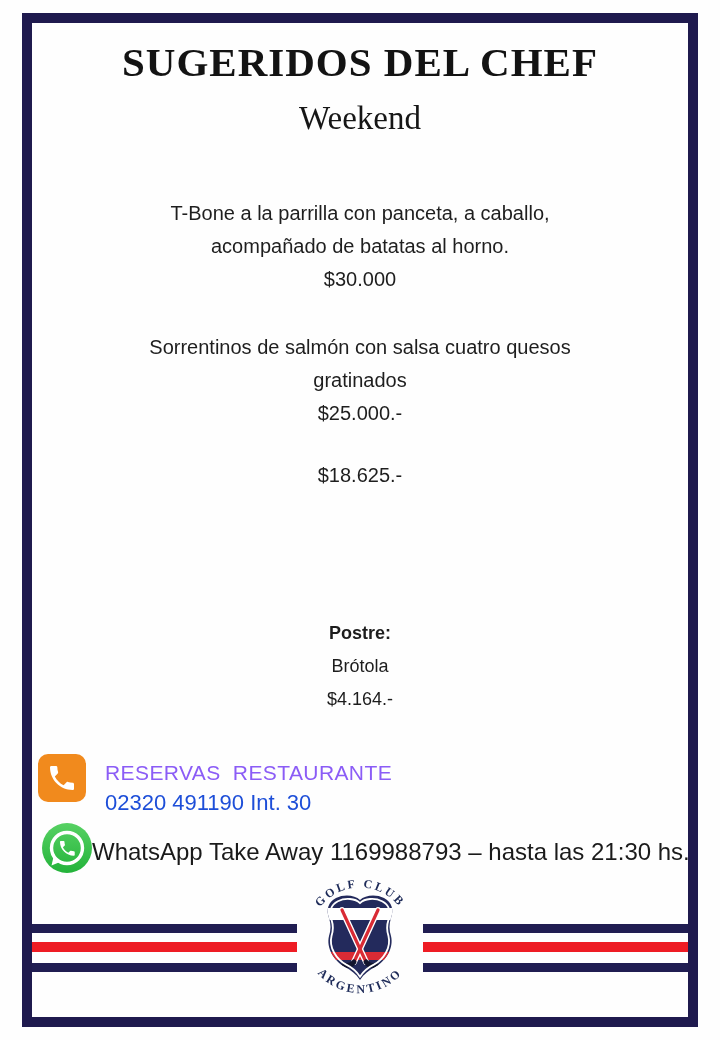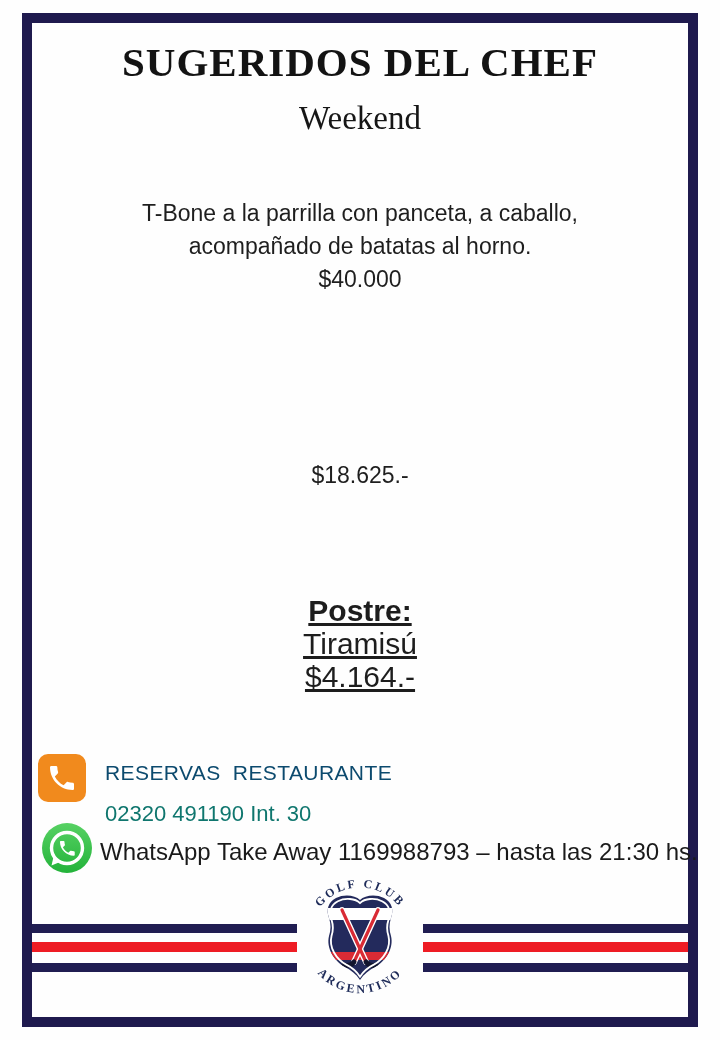--- a/index.html
+++ b/index.html
@@ -23,68 +23,73 @@
     border:10px solid var(--navy);box-sizing:border-box;
   }
   .center-text{position:absolute;left:60px;width:600px;text-align:center;}
   .title{
     top:38px;font-family:"Liberation Serif",serif;font-size:41px;font-weight:600;
     letter-spacing:1px;color:#131313;
   }
   .subtitle{
     top:100px;font-family:"Liberation Serif",serif;font-size:33px;font-weight:500;color:#161616;
   }
-  .menu-item{font-size:23px;line-height:33px;color:#1e1e1e;}
+  .menu-item{font-size:20px;line-height:33px;color:#1e1e1e;}
   .menu-item .item-text{white-space:pre-line;}
   .item-1{top:197px;}
   .item-2{top:331px;}
   .item-3{top:459px;}
-  .dessert{top:594px;font-size:30px;line-height:33px;text-decoration:underline;}
+  .dessert{top:617px;font-size:18px;line-height:33px;}
   .dessert .dessert-label{font-weight:bold;}
   .contact-row-icon{position:absolute;}
   .phone-badge{
     left:38px;top:754px;width:48px;height:48px;background:var(--orange);
     border-radius:10px;display:flex;align-items:center;justify-content:center;
   }
   .reservas-block{position:absolute;left:105px;top:760px;line-height:26px;}
-  .reservas-title{font-size:21px;letter-spacing:.4px;word-spacing:6px;color:#0c4a6e;}
-  .reservas-phone{font-size:22px;margin-top:15px;color:#0f766e;}
+  .reservas-title{font-size:21px;letter-spacing:.4px;word-spacing:6px;color:#8b5cf6;}
+  .reservas-phone{font-size:22px;margin-top:4px;color:#1d4ed8;}
   .wa-badge{left:39px;top:821px;width:56px;height:56px;}
-  .wa-text{position:absolute;left:100px;top:838px;font-size:24px;color:#1a1a1a;}
+  .wa-text{position:absolute;left:92px;top:838px;font-size:24px;color:#1a1a1a;}
   .stripe{position:absolute;left:32px;width:656px;}
   .stripe-navy-top{top:924px;height:9px;background:var(--stripe-navy);}
   .stripe-red{top:942px;height:10px;background:var(--red);}
   .stripe-navy-bottom{top:963px;height:9px;background:var(--stripe-navy);}
   .crest-mask{position:absolute;left:297px;top:916px;width:126px;height:62px;background:#fefefe;}
   .crest{position:absolute;left:300px;top:868px;width:120px;height:140px;}
 </style>
 </head>
 <body>
 
 <div class="page">
 
   <div class="frame"></div>
 
   <div class="center-text subtitle">Weekend</div>
   <div class="center-text title">SUGERIDOS DEL CHEF</div>
 
   <div class="center-text menu-item item-1">
     <div class="item-text">T-Bone a la parrilla con panceta, a caballo,
 acompañado de batatas al horno.</div>
-    <div class="item-price">$40.000</div>
+    <div class="item-price">$30.000</div>
   </div>
 
+  <div class="center-text menu-item item-2">
+    <div class="item-text">Sorrentinos de salmón con salsa cuatro quesos
+gratinados</div>
+    <div class="item-price">$25.000.-</div>
+  </div>
 
   <div class="center-text menu-item item-3">
     <div class="item-price">$18.625.-</div>
   </div>
 
   <div class="center-text dessert">
     <div class="dessert-label">Postre:</div>
-    <div class="dessert-name">Tiramisú</div>
+    <div class="dessert-name">Brótola</div>
     <div class="dessert-price">$4.164.-</div>
   </div>
 
   <div class="contact-row-icon phone-badge">
     <svg width="32" height="32" viewBox="0 0 24 24">
       <path fill="#ffffff" d="M6.62 10.79c1.44 2.83 3.76 5.14 6.59 6.59l2.2-2.21c.27-.27.67-.36 1.02-.24 1.12.37 2.33.57 3.57.57.55 0 1 .45 1 1V20c0 .55-.45 1-1 1-9.39 0-17-7.61-17-17 0-.55.45-1 1-1h3.5c.55 0 1 .45 1 1 0 1.25.2 2.45.57 3.57.11.35.03.74-.25 1.02l-2.2 2.2z"></path>
     </svg>
   </div>
   <div class="reservas-block">
     <div class="reservas-title">RESERVAS RESTAURANTE</div>

